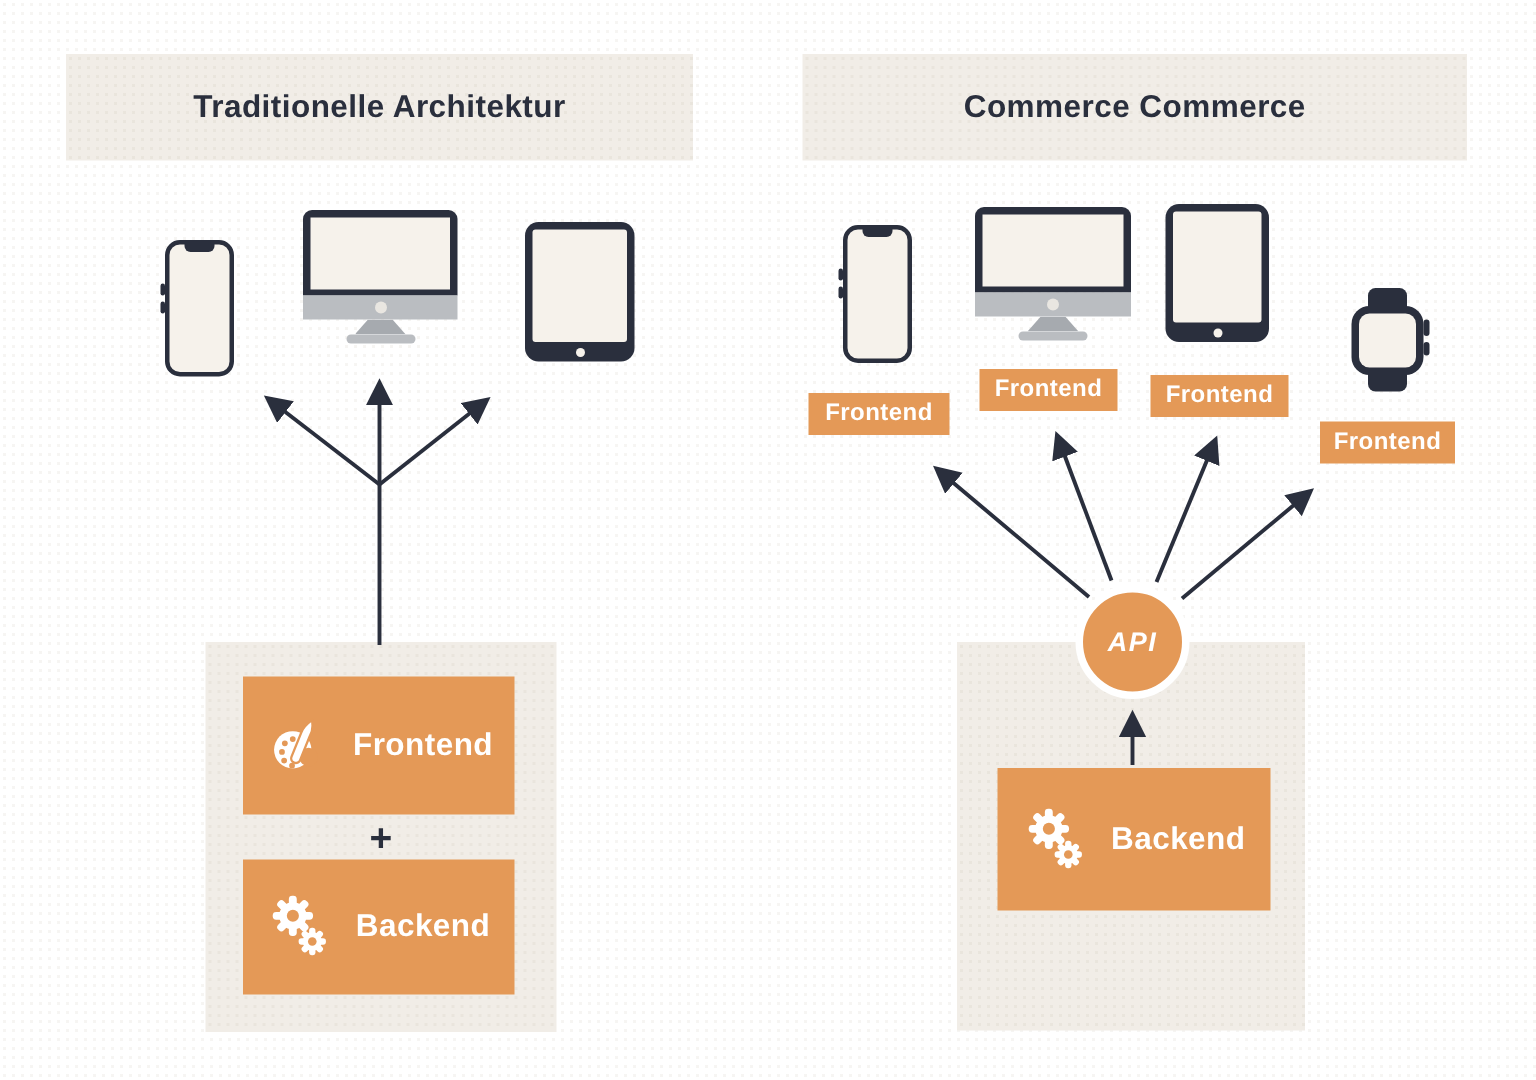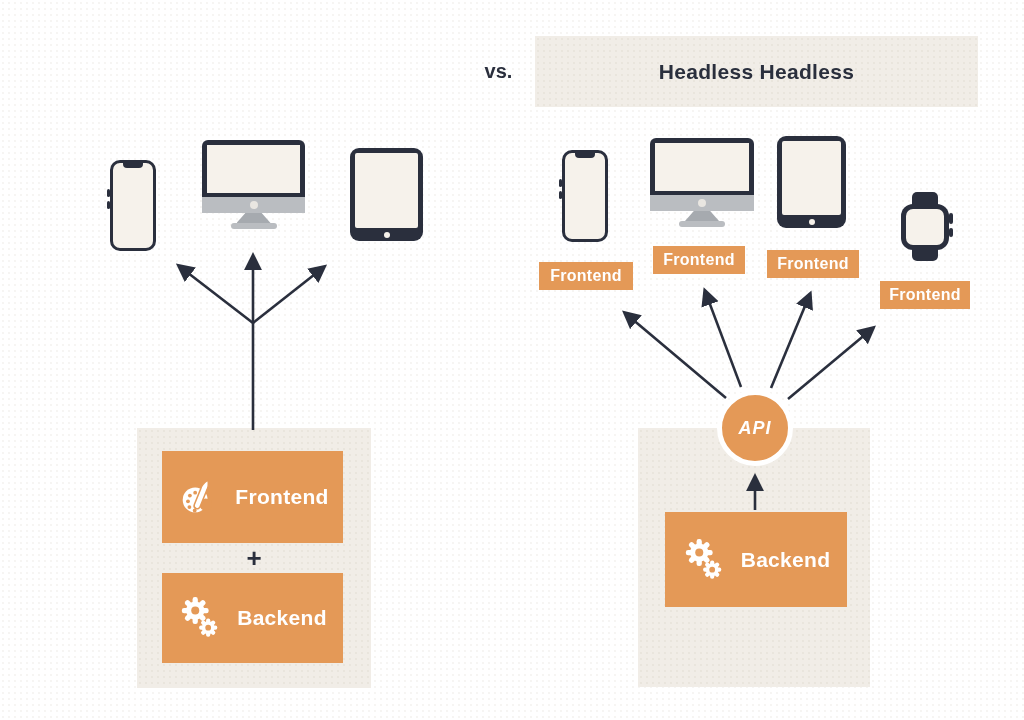--- a/index.html
+++ b/index.html
@@ -65,22 +65,22 @@
   .watch-screen{position:absolute;inset:5px;background:var(--cream);border-radius:7px;}
   .crown{position:absolute;right:-4px;top:9px;width:4px;height:11px;background:var(--ink);border-radius:2px;}
   .wbtn{position:absolute;right:-4px;top:24px;width:4px;height:9px;background:var(--ink);border-radius:2px;}
   .strap-bottom{width:26px;height:13px;margin:-2px auto 0;background:var(--ink);border-radius:0 0 5px 5px;}
 </style>
 </head>
 <body>
 
 <div class="canvas">
 
-  <div class="vs" style="left:462px;width:73px;">vs.</div>
-  <div class="panel-box header" style="left:535px;width:443px;">Headless Headless</div>
+  <div class="panel-box header" style="left:44px;width:418px;">Traditionelle Architektur</div>
+  <div class="panel-box header" style="left:535px;width:443px;">Commerce Commerce</div>
 
   <div class="phone" style="left:110px;top:160px;width:46px;height:91px;">
     <div class="notch"></div>
     <div class="sbtn" style="top:26px;height:8px;"></div>
     <div class="sbtn" style="top:38px;height:8px;"></div>
   </div>
   <div class="imac" style="left:202px;top:140px;width:103px;">
     <div class="imac-screen">
       <div class="imac-display"></div>
     </div>

